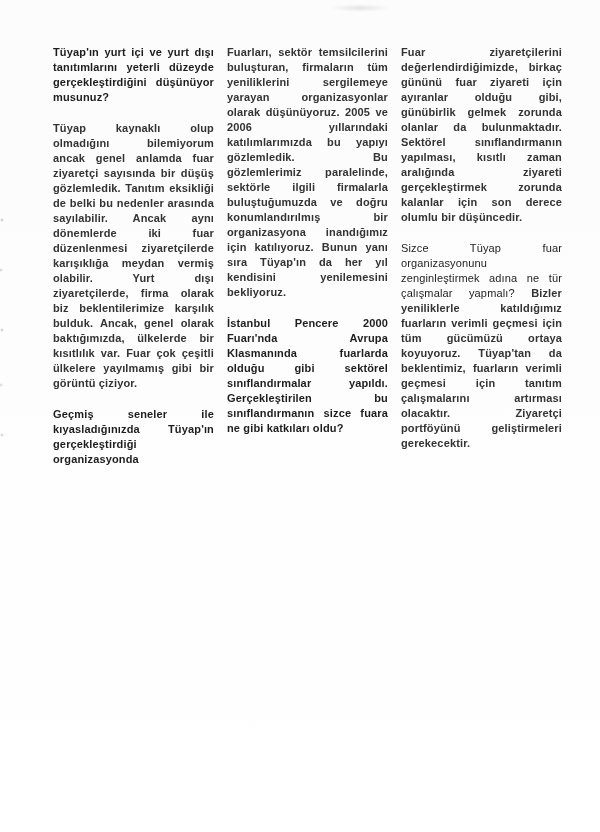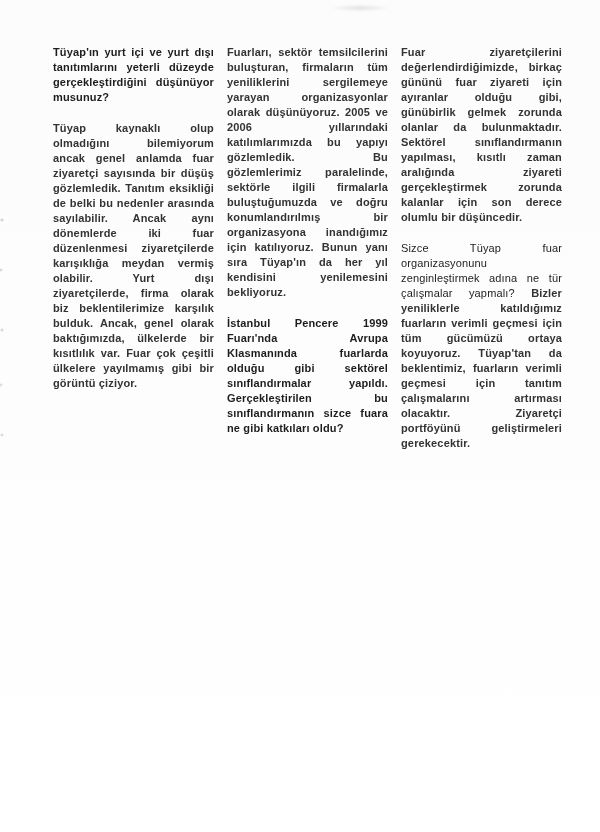--- a/index.html
+++ b/index.html
@@ -87,25 +87,26 @@
 <div class="page">
 
   <div class="smudge-top"></div>
   <div class="edge-specks"></div>
 
   <div class="article">
 
     <div class="col">
       <p class="q">Tüyap'ın yurt içi ve yurt dışı tanıtımlarını yeterli düzeyde gerçekleştirdiğini düşünüyor musunuz?</p>
       <p class="a">Tüyap kaynaklı olup olmadığını bilemiyorum ancak genel anlamda fuar ziyaretçi sayısında bir düşüş gözlemledik. Tanıtım eksikliği de belki bu nedenler arasında sayılabilir. Ancak aynı dönemlerde iki fuar düzenlenmesi ziyaretçilerde karışıklığa meydan vermiş olabilir. Yurt dışı ziyaretçilerde, firma olarak biz beklentilerimize karşılık bulduk. Ancak, genel olarak baktığımızda, ülkelerde bir kısıtlılık var. Fuar çok çeşitli ülkelere yayılmamış gibi bir görüntü çiziyor.</p>
+      <p class="q">Geçmiş seneler ile kıyasladığınızda Tüyap'ın gerçekleştirdiği organizasyonda</p>
     </div>
 
     <div class="col">
       <p class="a">Fuarları, sektör temsilcilerini buluşturan, firmaların tüm yeniliklerini sergilemeye yarayan organizasyonlar olarak düşünüyoruz. 2005 ve 2006 yıllarındaki katılımlarımızda bu yapıyı gözlemledik. Bu gözlemlerimiz paralelinde, sektörle ilgili firmalarla buluştuğumuzda ve doğru konumlandırılmış bir organizasyona inandığımız için katılıyoruz. Bunun yanı sıra Tüyap'ın da her yıl kendisini yenilemesini bekliyoruz.</p>
-      <p class="q">İstanbul Pencere 1999 Fuarı'nda Avrupa Klasmanında fuarlarda olduğu gibi sektörel sınıflandırmalar yapıldı. Gerçekleştirilen bu sınıflandırmanın sizce fuara ne gibi katkıları oldu?</p>
+      <p class="q">İstanbul Pencere 2000 Fuarı'nda Avrupa Klasmanında fuarlarda olduğu gibi sektörel sınıflandırmalar yapıldı. Gerçekleştirilen bu sınıflandırmanın sizce fuara ne gibi katkıları oldu?</p>
     </div>
 
     <div class="col">
       <p class="a">Fuar ziyaretçilerini değerlendirdiğimizde, birkaç gününü fuar ziyareti için ayıranlar olduğu gibi, günübirlik gelmek zorunda olanlar da bulunmaktadır. Sektörel sınıflandırmanın yapılması, kısıtlı zaman aralığında ziyareti gerçekleştirmek zorunda kalanlar için son derece olumlu bir düşüncedir.</p>
       <p>
         <span class="q">Sizce Tüyap fuar organizasyonunu zenginleştirmek adına ne tür çalışmalar yapmalı?</span>
         <span class="a">Bizler yeniliklerle katıldığımız fuarların verimli geçmesi için tüm gücümüzü ortaya koyuyoruz. Tüyap'tan da beklentimiz, fuarların verimli geçmesi için tanıtım çalışmalarını artırması olacaktır. Ziyaretçi portföyünü geliştirmeleri gerekecektir.</span>
       </p>
     </div>
 

